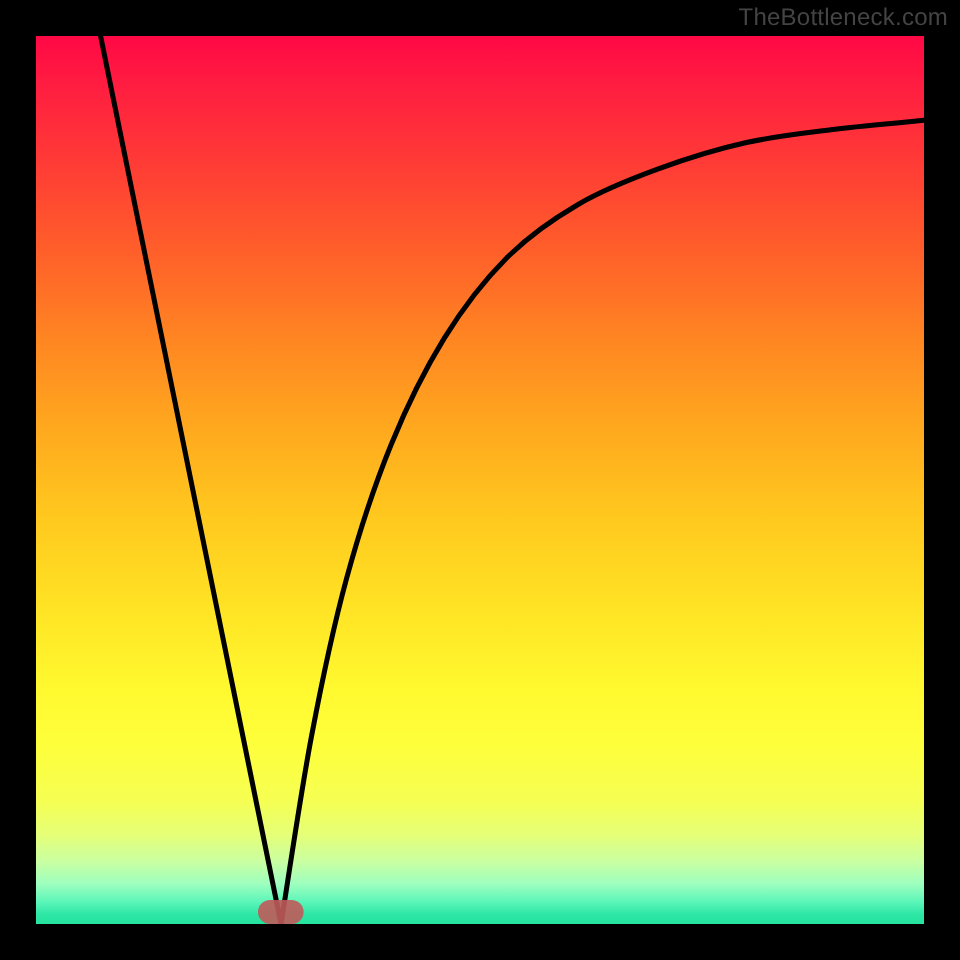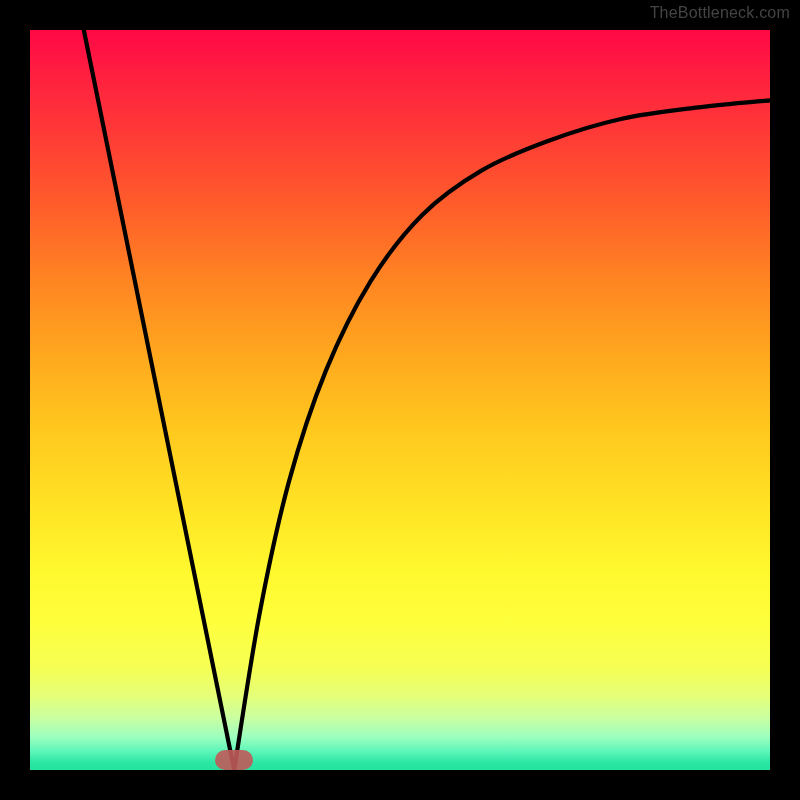--- a/index.html
+++ b/index.html
@@ -43,21 +43,21 @@
     height: 20px;
     border-radius: 10px;
     background: #c05a5a;
     opacity: 0.9;
   }
   .watermark {
     position: absolute;
     top: 4px;
     right: 10px;
     color: #444444;
-    font-size: 16px;
+    font-size: 20px;
     font-weight: 500;
     letter-spacing: 0.2px;
     user-select: none;
   }
   svg.curve {
     position: absolute;
     left: 0;
     top: 0;
     width: 740px;
     height: 740px;

